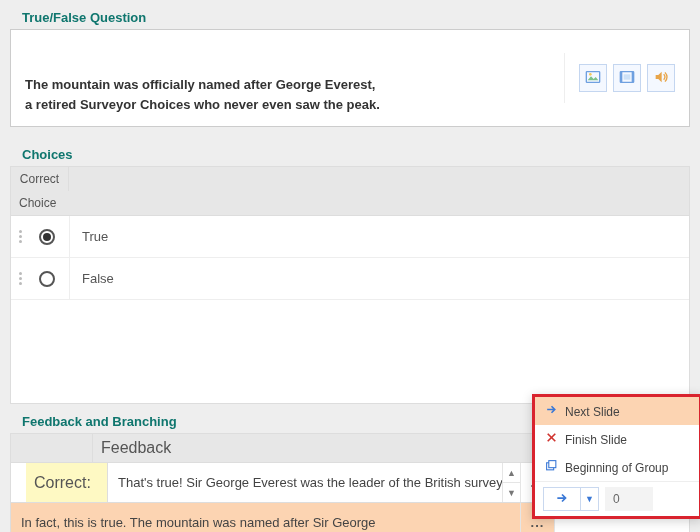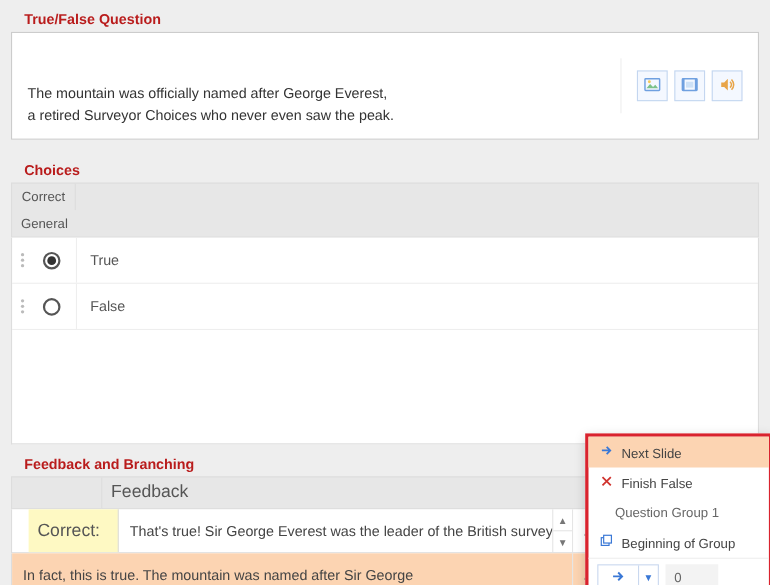--- a/index.html
+++ b/index.html
@@ -1,22 +1,22 @@
 <!DOCTYPE html>
 <html><head>
 <meta charset="utf-8">
 <style>
   * { box-sizing: border-box; margin: 0; padding: 0; font-family: "Segoe UI", Arial, sans-serif; }
   html, body { width: 700px; height: 532px; background: #eeeeee; color: #333; font-size: 13px; overflow: hidden; }
-  .section-title { font-weight: 600; color: #b91c1c; padding: 6px 12px 4px; background: #eeeeee; }
+  .section-title { font-weight: 600; color: #0f766e; padding: 6px 12px 4px; background: #eeeeee; }
 
   
   .question-sec { padding: 4px 10px 10px 10px; }
   .question-box { background: #fff; border: 1px solid #ccc; padding: 12px 14px; display: flex; align-items: center; min-height: 72px; }
-  .question-text { font-weight: 400; color: #333; line-height: 1.5; flex: 1; margin-top: 33px; }
+  .question-text { font-weight: 700; color: #333; line-height: 1.5; flex: 1; margin-top: 33px; }
   .media-btns { display: flex; gap: 6px; align-items: center; padding-left: 14px; border-left: 1px solid #eee; height: 50px; }
   .media-btn { width: 28px; height: 28px; border: 1px solid #c4d6f0; background: #f4f8ff; display: flex; align-items: center; justify-content: center; cursor: pointer; }
   .media-btn svg { width: 16px; height: 16px; }
 
   
   .choices-sec { padding: 4px 10px 0 10px; }
   .choices-head { display: flex; background: #e7e7e7; border: 1px solid #ddd; font-size: 12px; color: #555; flex-direction: column; }
   .choices-head .col-correct { width: 58px; padding: 5px 6px; border-right: 1px solid #ddd; text-align: center; }
   .choices-head .col-choice { flex: 1; padding: 5px 8px; }
   .choices-body { border: 1px solid #ddd; border-top: none; background: #fff; height: 188px; }
@@ -99,21 +99,21 @@
           </span>
         </div>
       </div>
     </div>
   </div>
 
   <div class="choices-sec">
     <div class="section-title">Choices</div>
     <div class="choices-head">
       <div class="col-correct">Correct</div>
-      <div class="col-choice">General</div>
+      <div class="col-choice">Choice</div>
     </div>
     <div class="choices-body">
       <div class="choice-row">
         <div class="drag-handle">
             <span></span>
             <span></span>
             <span></span>
           </div>
         <div class="radio-cell">
           <div class="radio selected">
@@ -170,24 +170,21 @@
             </svg>
         </span>
         <span>Next Slide</span>
       </div>
       <div class="item">
         <span>
           <svg viewBox="0 0 24 24">
               <path d="M5 5 L19 19 M19 5 L5 19" stroke="#d0332e" stroke-width="3"></path>
             </svg>
         </span>
-        <span>Finish False</span>
-      </div>
-      <div class="item sub">
-        <span>Question Group 1</span>
+        <span>Finish Slide</span>
       </div>
       <div class="item">
         <span>
           <svg viewBox="0 0 24 24">
               <rect x="3" y="7" width="13" height="13" fill="none" stroke="#3a78d6" stroke-width="2"></rect>
               <rect x="7" y="3" width="13" height="13" fill="#fff" stroke="#3a78d6" stroke-width="2"></rect>
             </svg>
         </span>
         <span>Beginning of Group</span>
       </div>

